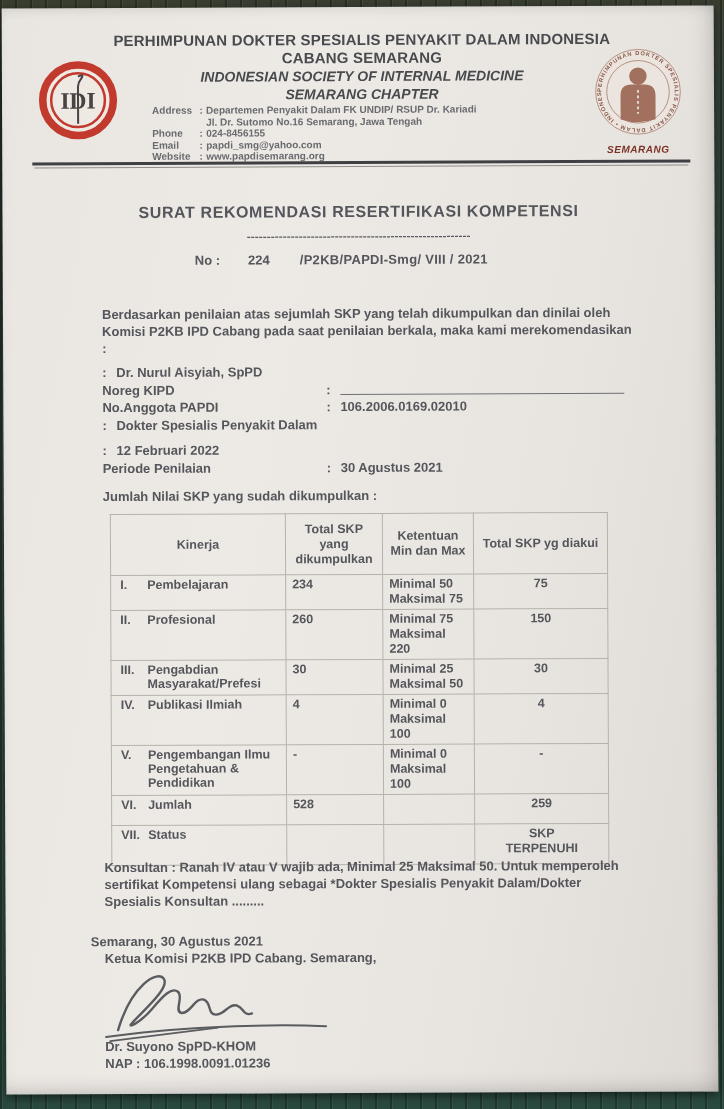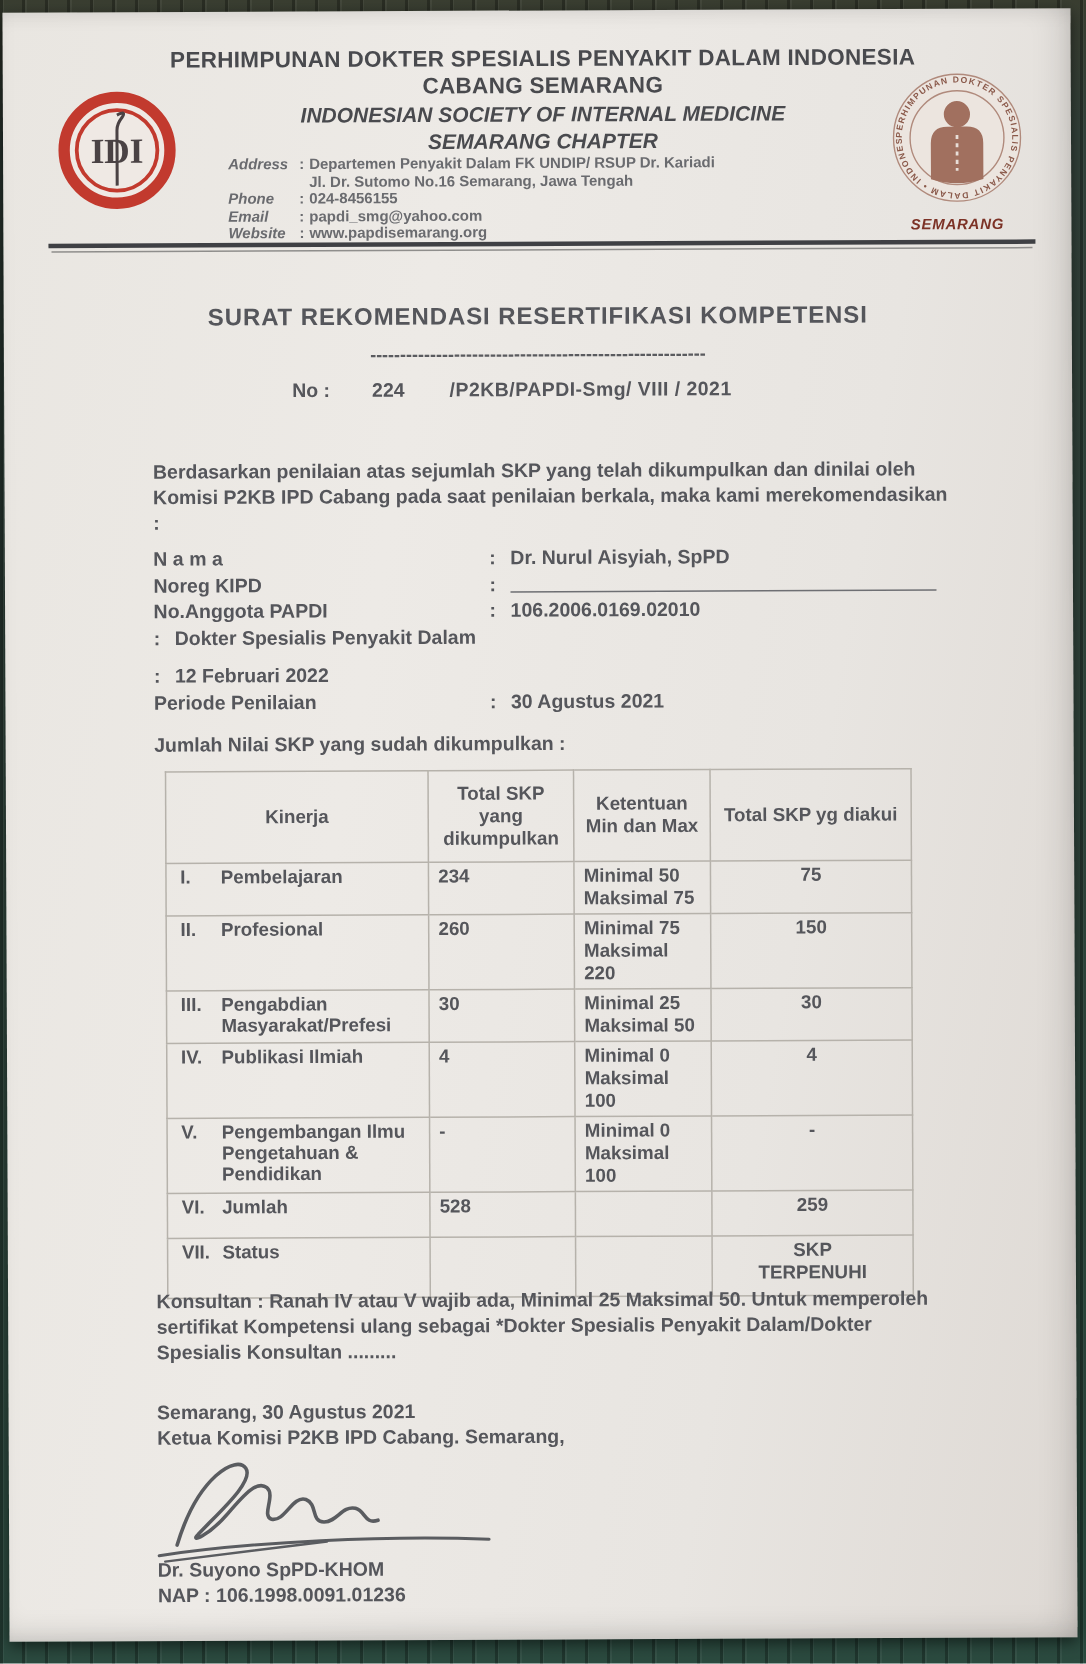--- a/index.html
+++ b/index.html
@@ -24,21 +24,21 @@
   .b{font-weight:700;}
   .center{text-align:center;}
   .preline{white-space:pre-line;}
 
   
   .org{left:110px;top:24px;width:500px;text-align:center;color:#494a4e;line-height:18px;}
   .org .l1,.org .l2{font-size:15px;font-weight:700;letter-spacing:.2px;}
   .org .l3,.org .l4{font-size:14px;font-weight:700;font-style:italic;}
   .contact{left:150px;top:97px;font-size:10px;line-height:11.5px;color:#6a6b6f;font-weight:700;}
   .contact .row{display:flex;}
-  .contact .lab{width:44px;font-style:italic;}
+  .contact .lab{width:44px;}
   .contact .sep{width:10px;text-align:center;}
   .logo-left{left:34px;top:50px;width:84px;height:84px;}
   .seal-right{left:590px;top:40px;width:92px;height:98px;text-align:center;}
   .seal-cap{font-size:10px;font-weight:700;color:#7c3226;letter-spacing:.5px;margin-top:2px;font-style:italic;}
   .divider{left:30px;top:154px;width:658px;height:3px;background:#3f4044;}
   .divider:after{content:"";position:absolute;left:2px;top:5px;width:654px;height:1px;background:#8f8e8c;}
 
   
   .title{left:0;top:196px;width:712px;font-size:16px;letter-spacing:.6px;color:#55565b;}
   .dashes{left:0;top:222px;width:712px;font-size:12px;letter-spacing:0;color:#5a5b5f;}
@@ -66,21 +66,21 @@
   table.skp td.kin{padding-left:9px;}
   table.skp .kwrap{display:flex;}
   table.skp .kno{width:27px;flex:none;}
   table.skp td.num{text-align:left;}
   table.skp td.ket{text-align:left;line-height:15px;}
   table.skp td.dia{text-align:center;line-height:15px;}
   tr.h1{height:32px;} tr.h2{height:43px;} tr.h3{height:32px;} tr.h4{height:43px;}
   tr.h5{height:47px;} tr.h6{height:30px;} tr.h7{height:40px;}
 
   .note{left:99px;top:851px;width:528px;font-size:13px;line-height:17px;color:#55565b;}
-  .pdate{left:99px;top:926px;font-size:13px;color:#55565b;}
+  .pdate{left:85px;top:926px;font-size:13px;color:#55565b;}
   .role{left:99px;top:943px;font-size:13px;color:#55565b;}
   .sig{left:92px;top:958px;}
   .sname{left:99px;top:1031px;font-size:13px;color:#55565b;}
   .snap{left:99px;top:1048px;font-size:13px;color:#55565b;}
 </style>
 </head>
 <body>
 
 <div class="paper">
 
@@ -152,21 +152,20 @@
   <div class="abs noline b">
     <span>No :</span>
     <span class="num">224</span>
     <span class="suf">/P2KB/PAPDI-Smg/  VIII  / 2021</span>
   </div>
 
   <div class="abs intro b">Berdasarkan penilaian atas sejumlah SKP yang telah dikumpulkan dan dinilai oleh Komisi P2KB IPD Cabang pada saat penilaian berkala, maka kami merekomendasikan :</div>
 
   <div class="abs fields b">
     <div class="row">
-      <span class="lab">N a m a</span>
       <span class="sep">:</span>
       <span>Dr. Nurul Aisyiah, SpPD</span>
     </div>
     <div class="row">
       <span class="lab">Noreg KIPD</span>
       <span class="sep">:</span>
       <span class="uline"></span>
     </div>
     <div class="row">
       <span class="lab">No.Anggota PAPDI</span>

